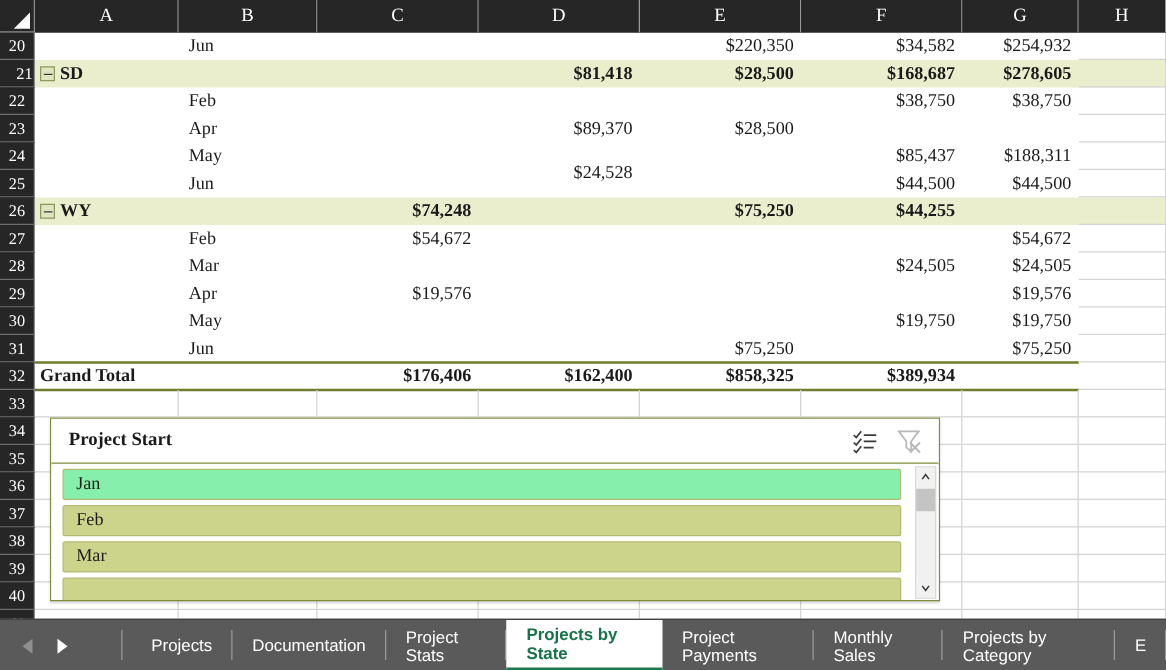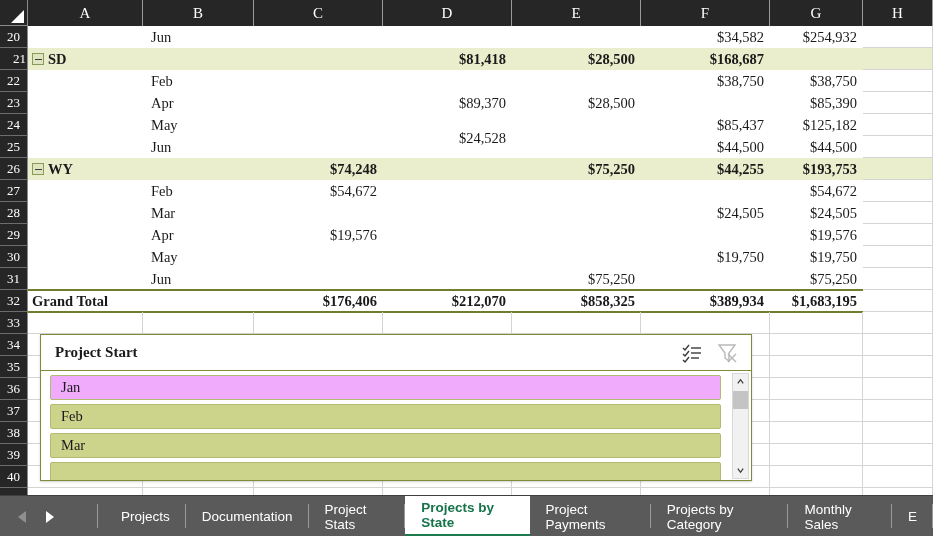--- a/index.html
+++ b/index.html
@@ -253,60 +253,60 @@
         <div class="rowh" style="top: 374px;">37</div>
         <div class="rowh" style="top: 396px;">38</div>
         <div class="rowh" style="top: 418px;">39</div>
         <div class="rowh" style="top: 440px;">40</div>
         <div class="rowh" style="top: 462px;">41</div>
       </div>
 
     <div class="cells" id="cells">
         <div class="row" style="top: 0px;">
           <div class="cell txt" style="left: 115px; width: 111px; padding-left: 8px;">Jun</div>
+          <div class="cell num" style="left: 484px; width: 129px;">$220,350</div>
           <div class="cell num" style="left: 613px; width: 129px;">$34,582</div>
           <div class="cell num" style="left: 742px; width: 93px;">$254,932</div>
         </div>
         <div class="row shaded" style="top: 22px;">
           <div class="cell txt b" style="left: 0px; width: 115px; padding-left: 20px;">SD</div>
           <div class="cell num b" style="left: 355px; width: 129px;">$81,418</div>
           <div class="cell num b" style="left: 484px; width: 129px;">$28,500</div>
           <div class="cell num b" style="left: 613px; width: 129px;">$168,687</div>
+          <div class="cell num b" style="left: 742px; width: 93px;">$278,605</div>
           <div class="collapse-btn" style="left: 4px; top: 5px;">
             <i></i>
           </div>
         </div>
         <div class="row" style="top: 44px;">
           <div class="cell txt" style="left: 115px; width: 111px; padding-left: 8px;">Feb</div>
           <div class="cell num" style="left: 613px; width: 129px;">$38,750</div>
           <div class="cell num" style="left: 742px; width: 93px;">$38,750</div>
         </div>
         <div class="row" style="top: 66px;">
           <div class="cell txt" style="left: 115px; width: 111px; padding-left: 8px;">Apr</div>
           <div class="cell num" style="left: 355px; width: 129px;">$89,370</div>
           <div class="cell num" style="left: 484px; width: 129px;">$28,500</div>
-          <div class="cell num" style="left: 742px; width: 93px;">$85,390</div>
         </div>
         <div class="row" style="top: 88px;">
           <div class="cell txt" style="left: 115px; width: 111px; padding-left: 8px;">May</div>
           <div class="cell num" style="left: 355px; width: 129px; margin-top: 13px;">$24,528</div>
           <div class="cell num" style="left: 613px; width: 129px;">$85,437</div>
-          <div class="cell num" style="left: 742px; width: 93px;">$125,182</div>
+          <div class="cell num" style="left: 742px; width: 93px;">$188,311</div>
         </div>
         <div class="row" style="top: 110px;">
           <div class="cell txt" style="left: 115px; width: 111px; padding-left: 8px;">Jun</div>
           <div class="cell num" style="left: 613px; width: 129px;">$44,500</div>
           <div class="cell num" style="left: 742px; width: 93px;">$44,500</div>
         </div>
         <div class="row shaded" style="top: 132px;">
           <div class="cell txt b" style="left: 0px; width: 115px; padding-left: 20px;">WY</div>
           <div class="cell num b" style="left: 226px; width: 129px;">$74,248</div>
           <div class="cell num b" style="left: 484px; width: 129px;">$75,250</div>
           <div class="cell num b" style="left: 613px; width: 129px;">$44,255</div>
-          <div class="cell num b" style="left: 742px; width: 93px;">$193,753</div>
           <div class="collapse-btn" style="left: 4px; top: 5px;">
             <i></i>
           </div>
         </div>
         <div class="row" style="top: 154px;">
           <div class="cell txt" style="left: 115px; width: 111px; padding-left: 8px;">Feb</div>
           <div class="cell num" style="left: 226px; width: 129px;">$54,672</div>
           <div class="cell num" style="left: 742px; width: 93px;">$54,672</div>
         </div>
         <div class="row" style="top: 176px;">
@@ -325,24 +325,23 @@
           <div class="cell num" style="left: 742px; width: 93px;">$19,750</div>
         </div>
         <div class="row" style="top: 242px;">
           <div class="cell txt" style="left: 115px; width: 111px; padding-left: 8px;">Jun</div>
           <div class="cell num" style="left: 484px; width: 129px;">$75,250</div>
           <div class="cell num" style="left: 742px; width: 93px;">$75,250</div>
         </div>
         <div class="row" style="top: 264px;">
           <div class="cell txt b" style="left: 0px; width: 115px; padding-left: 4px;">Grand Total</div>
           <div class="cell num b" style="left: 226px; width: 129px;">$176,406</div>
-          <div class="cell num b" style="left: 355px; width: 129px;">$212,070</div>
+          <div class="cell num b" style="left: 355px; width: 129px;">$162,400</div>
           <div class="cell num b" style="left: 484px; width: 129px;">$858,325</div>
           <div class="cell num b" style="left: 613px; width: 129px;">$389,934</div>
-          <div class="cell num b" style="left: 742px; width: 93px;">$1,683,195</div>
         </div>
         <div class="gt-top" style="top: 263px; background: rgb(111, 125, 44);"></div>
         <div class="gt-bot" style="top: 285px; background: rgb(111, 125, 44);"></div>
         <div class="emptyrow" style="top: 286px;">
           <div class="gl" style="left: 0px; width: 115px;"></div>
           <div class="gl" style="left: 115px; width: 111px;"></div>
           <div class="gl" style="left: 226px; width: 129px;"></div>
           <div class="gl" style="left: 355px; width: 129px;"></div>
           <div class="gl" style="left: 484px; width: 129px;"></div>
           <div class="gl" style="left: 613px; width: 129px;"></div>
@@ -472,21 +471,21 @@
                 <polyline points="2,7 5,3 8,7" fill="none" stroke="#3a3a3a" stroke-width="1.4"></polyline>
               </svg>
           </div>
           <div class="sl-thumb"></div>
           <div class="sl-arrow down">
             <svg viewBox="0 0 10 10" width="9" height="9">
                 <polyline points="2,3 5,7 8,3" fill="none" stroke="#3a3a3a" stroke-width="1.4"></polyline>
               </svg>
           </div>
         </div>
-      <div class="slicer-item" style="top: 3px; background: #f0abfc;">Jan</div>
+      <div class="slicer-item" style="top: 3px; background: #86efac;">Jan</div>
           <div class="slicer-item" style="top: 32px; background: rgb(204, 211, 139);">Feb</div>
           <div class="slicer-item" style="top: 61px; background: rgb(204, 211, 139);">Mar</div>
           <div class="slicer-item" style="top: 90px; background: rgb(204, 211, 139);"></div>
         </div>
     </div>
 
     <div class="col-headers" id="col-headers">
       <div class="corner-box">
         <div class="corner-tri"></div>
       </div>
@@ -522,25 +521,25 @@
           <span class="sep"></span>
         </div>
         <div class="tab active">
           <span>Projects by State</span>
         </div>
         <div class="tab">
           <span>Project Payments</span>
           <span class="sep"></span>
         </div>
         <div class="tab">
+          <span>Monthly Sales</span>
+          <span class="sep"></span>
+        </div>
+        <div class="tab">
           <span>Projects by Category</span>
-          <span class="sep"></span>
-        </div>
-        <div class="tab">
-          <span>Monthly Sales</span>
           <span class="sep"></span>
         </div>
         <div class="tab">
           <span>E</span>
           <span class="sep"></span>
         </div>
       </div>
   </div>
 
 </div>

